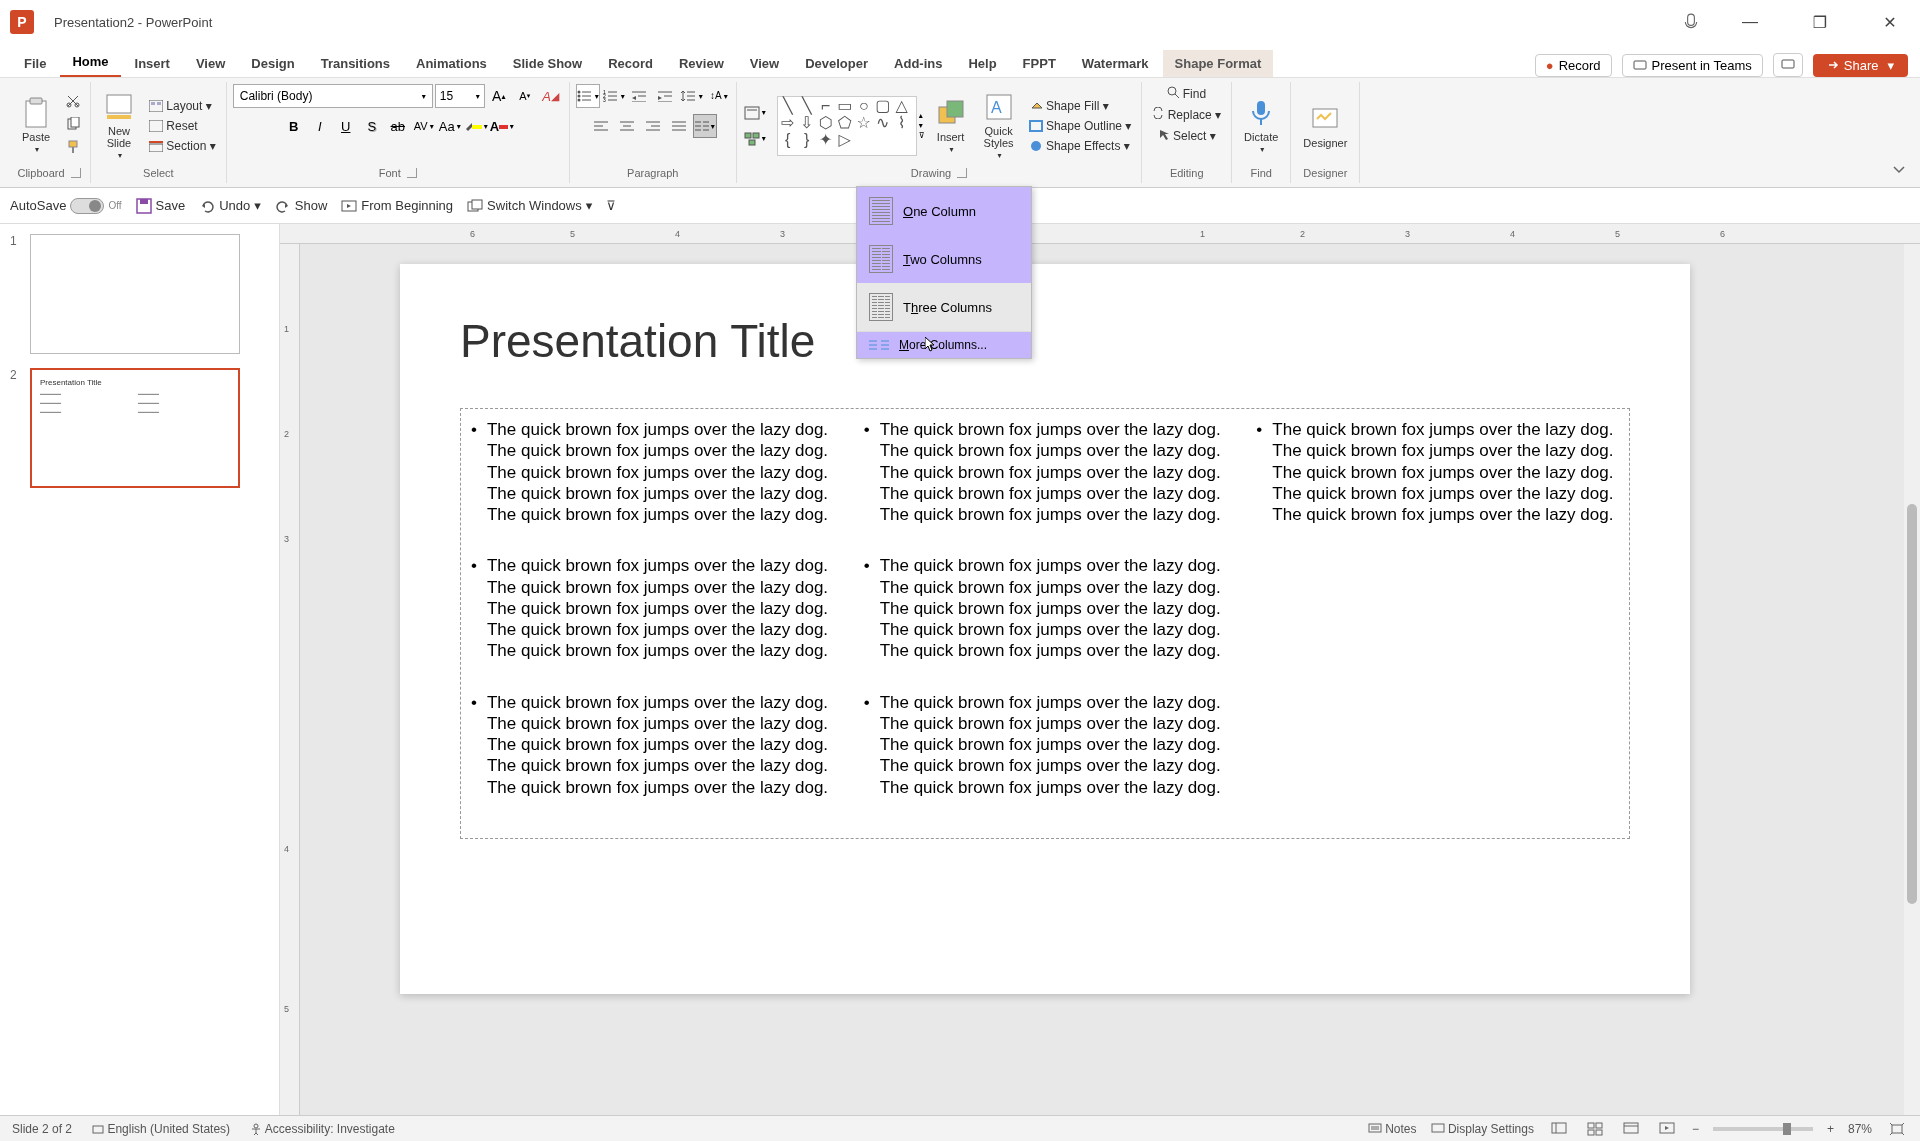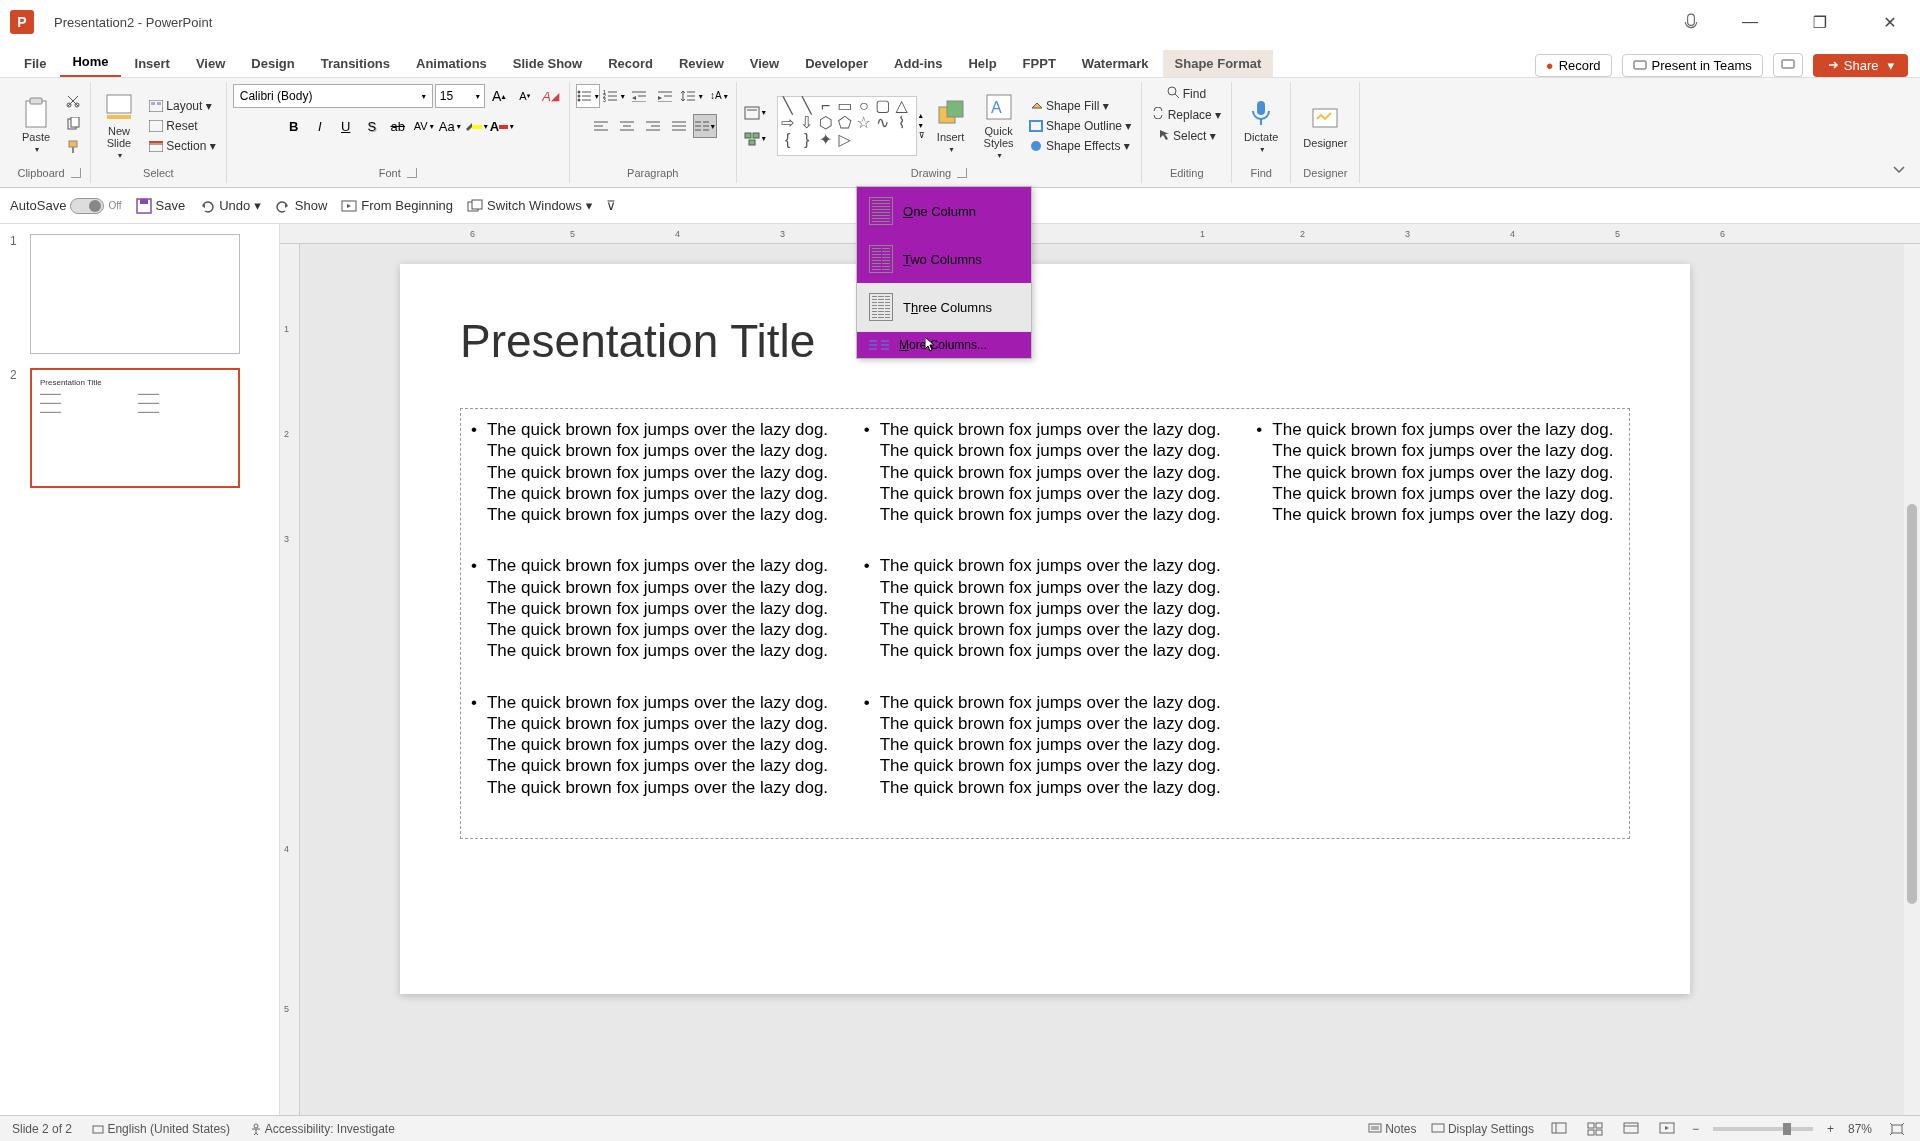--- a/index.html
+++ b/index.html
@@ -74,21 +74,21 @@
 .ruler-v span { position: absolute; left: 4px; }
 .slide-canvas { position: absolute; left: 120px; top: 40px; width: 1290px; height: 730px; background: #fff; box-shadow: 0 2px 8px rgba(0,0,0,0.2); padding: 50px 60px; }
 .slide-title { font-size: 46px; color: #333; font-weight: 300; margin-bottom: 40px; }
 .content-box { border: 1px dashed #999; padding: 10px; }
 .bullet-cols { display: flex; gap: 30px; }
 .bullet-col { flex: 1; }
 .bullet-item { display: flex; gap: 10px; margin-bottom: 30px; font-size: 17px; line-height: 1.25; }
 .bullet-dot { flex-shrink: 0; }
 
 
-.columns-menu { position: absolute; left: 856px; top: 186px; width: 176px; background: #a21caf; border: 1px solid #bbb; box-shadow: 2px 2px 6px rgba(0,0,0,0.2); z-index: 100; }
+.columns-menu { position: absolute; left: 856px; top: 186px; width: 176px; background: #c4b5fd; border: 1px solid #bbb; box-shadow: 2px 2px 6px rgba(0,0,0,0.2); z-index: 100; }
 .menu-item { display: flex; align-items: center; gap: 10px; padding: 10px 12px; font-size: 13px; }
 .menu-item.hover { background: #e8e8e8; }
 .menu-icon { width: 24px; height: 28px; border: 1px solid #888; display: flex; padding: 2px; gap: 1px; }
 .menu-icon-col { flex: 1; background: repeating-linear-gradient(to bottom, #888 0, #888 1px, transparent 1px, transparent 3px); }
 .menu-sep { border-top: 1px solid #ddd; }
 .menu-item-more { display: flex; align-items: center; gap: 10px; padding: 6px 12px; font-size: 12px; }
 .more-icon { width: 20px; height: 14px; color: #4a90d9; }
 
 .cursor-pointer { position: absolute; left: 925px; top: 337px; width: 12px; height: 16px; z-index: 200; }
 

